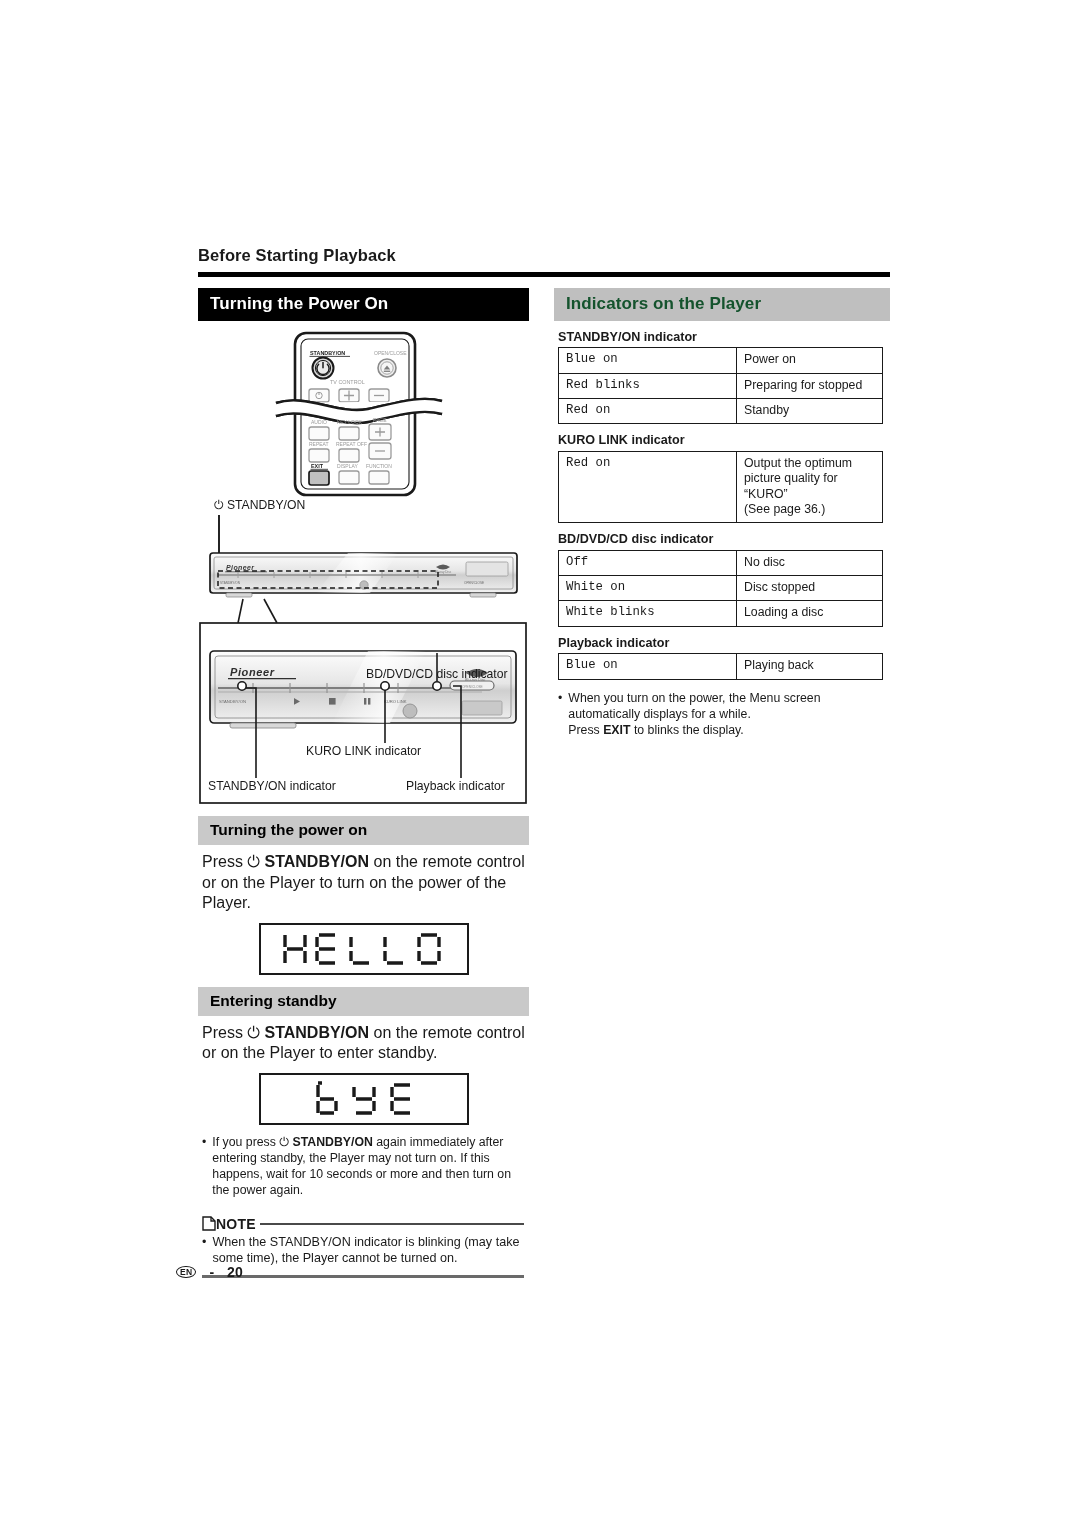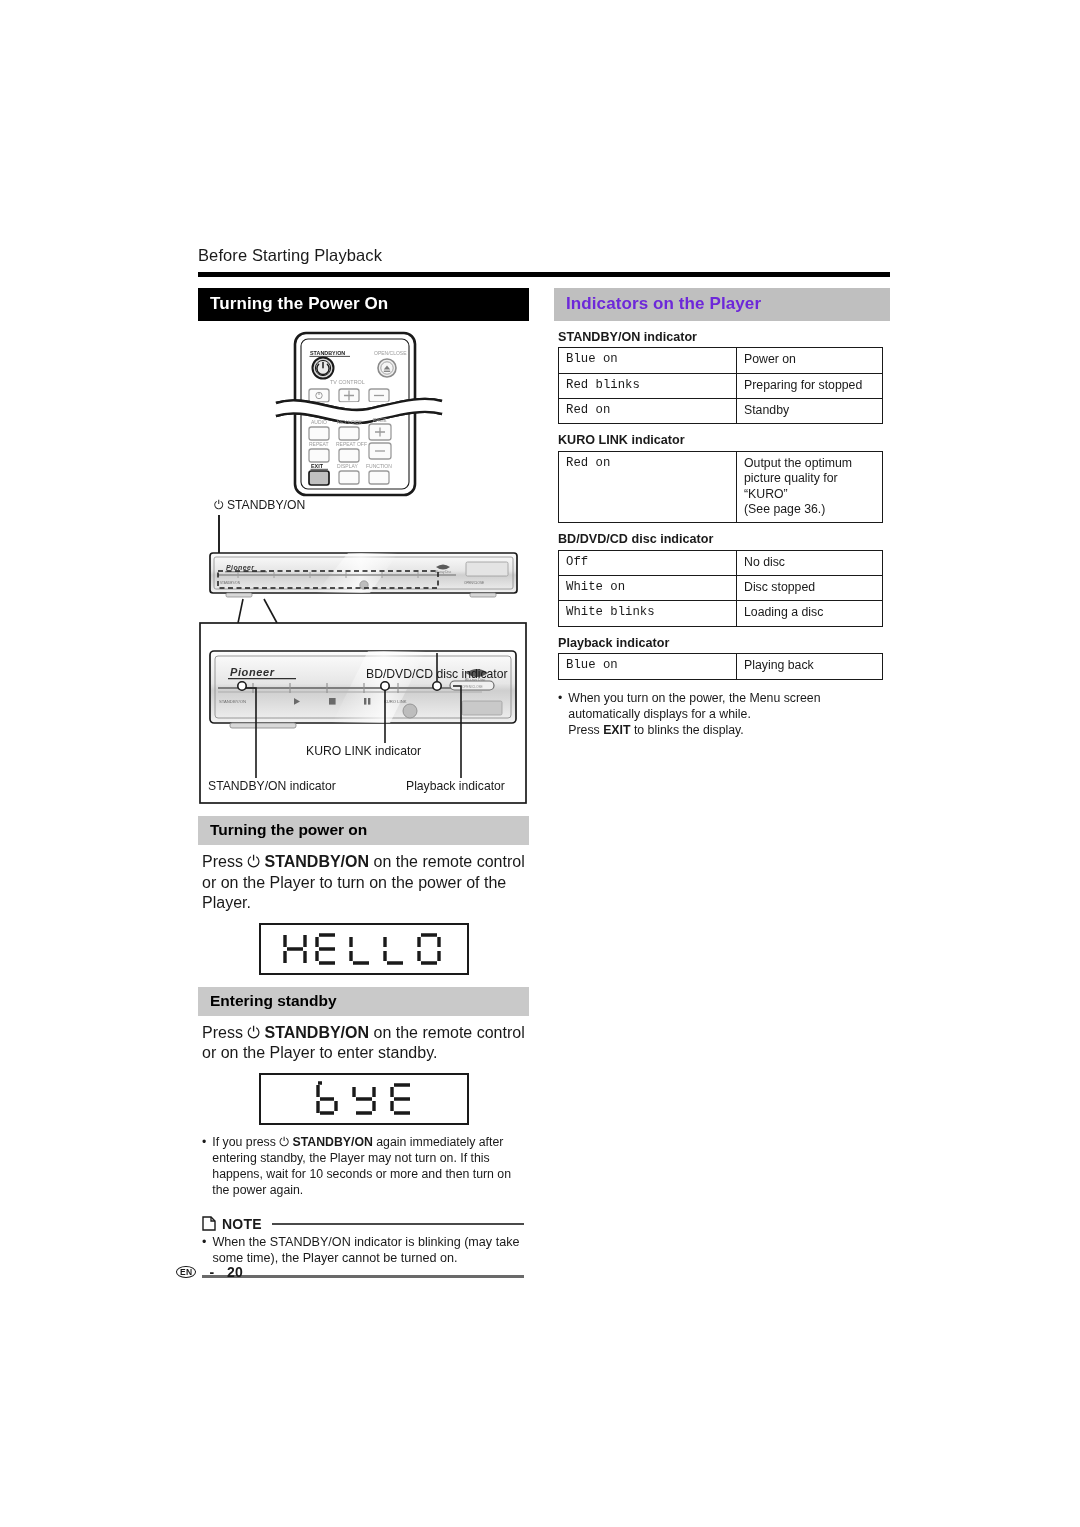--- a/index.html
+++ b/index.html
@@ -7,38 +7,38 @@
     width:1080px;height:1527px;position:relative;
     font-family:"Liberation Sans",sans-serif;
     color:#1a1a1a;
     -webkit-font-smoothing:antialiased;
   }
   .page{position:absolute;inset:0;}
 
   
   #runhead{
     position:absolute;left:198px;top:246px;width:692px;
-    font-size:16.5px;font-weight:normal;letter-spacing:.1px;
+    font-size:16.5px;font-weight:bold;letter-spacing:.1px;
   }
   #headrule{
     position:absolute;left:198px;top:272px;width:692px;height:5px;
     background:#000;
   }
 
   
   #colLeft{position:absolute;left:198px;top:288px;width:331px;}
   #colRight{position:absolute;left:554px;top:288px;width:336px;}
 
   
   .bar-black{
     background:#000;color:#fff;font-size:17px;font-weight:bold;
     padding:7px 12px 8px 12px;line-height:1.05;letter-spacing:.1px;
   }
   .bar-gray{
-    background:#bfbfbf;color:#6d28d9;font-size:17px;font-weight:bold;
+    background:#bfbfbf;color:#14532d;font-size:17px;font-weight:bold;
     padding:7px 12px 8px 12px;line-height:1.05;letter-spacing:.1px;
   }
   .bar-gray-sub{
     background:#c9c9c9;color:#000;font-size:15.5px;font-weight:bold;
     padding:6px 12px 7px 12px;line-height:1.05;
   }
 
   
   .tbl-title{
     font-size:12.6px;font-weight:bold;margin:9px 0 3px 4px;line-height:1.15;
@@ -64,21 +64,21 @@
   
   .lcdwrap{display:flex;justify-content:center;margin-top:9px;}
   .lcd{
     border:2px solid #1a1a1a;background:#fff;
     width:206px;height:48px;display:flex;align-items:center;justify-content:center;
   }
   .lcd svg{display:block;}
 
   
   .note{margin:17px 0 0 4px;width:322px;}
-  .note-head{display:flex;align-items:center;gap:6px;}
+  .note-head{display:flex;align-items:center;}
   .note-head .lbl{font-size:14px;font-weight:bold;letter-spacing:.2px;}
   .note-head .rule{flex:1;height:2px;background:#4a4a4a;margin-left:4px;}
   .note-body{font-size:12.6px;line-height:1.3;margin-top:2px;display:flex;gap:6px;}
   .note-foot{height:2.4px;background:#6a6a6a;margin-top:9px;}
 
   
   #footer{
     position:absolute;left:176px;top:1264px;
     display:flex;align-items:center;gap:13px;
     font-size:14px;font-weight:bold;

